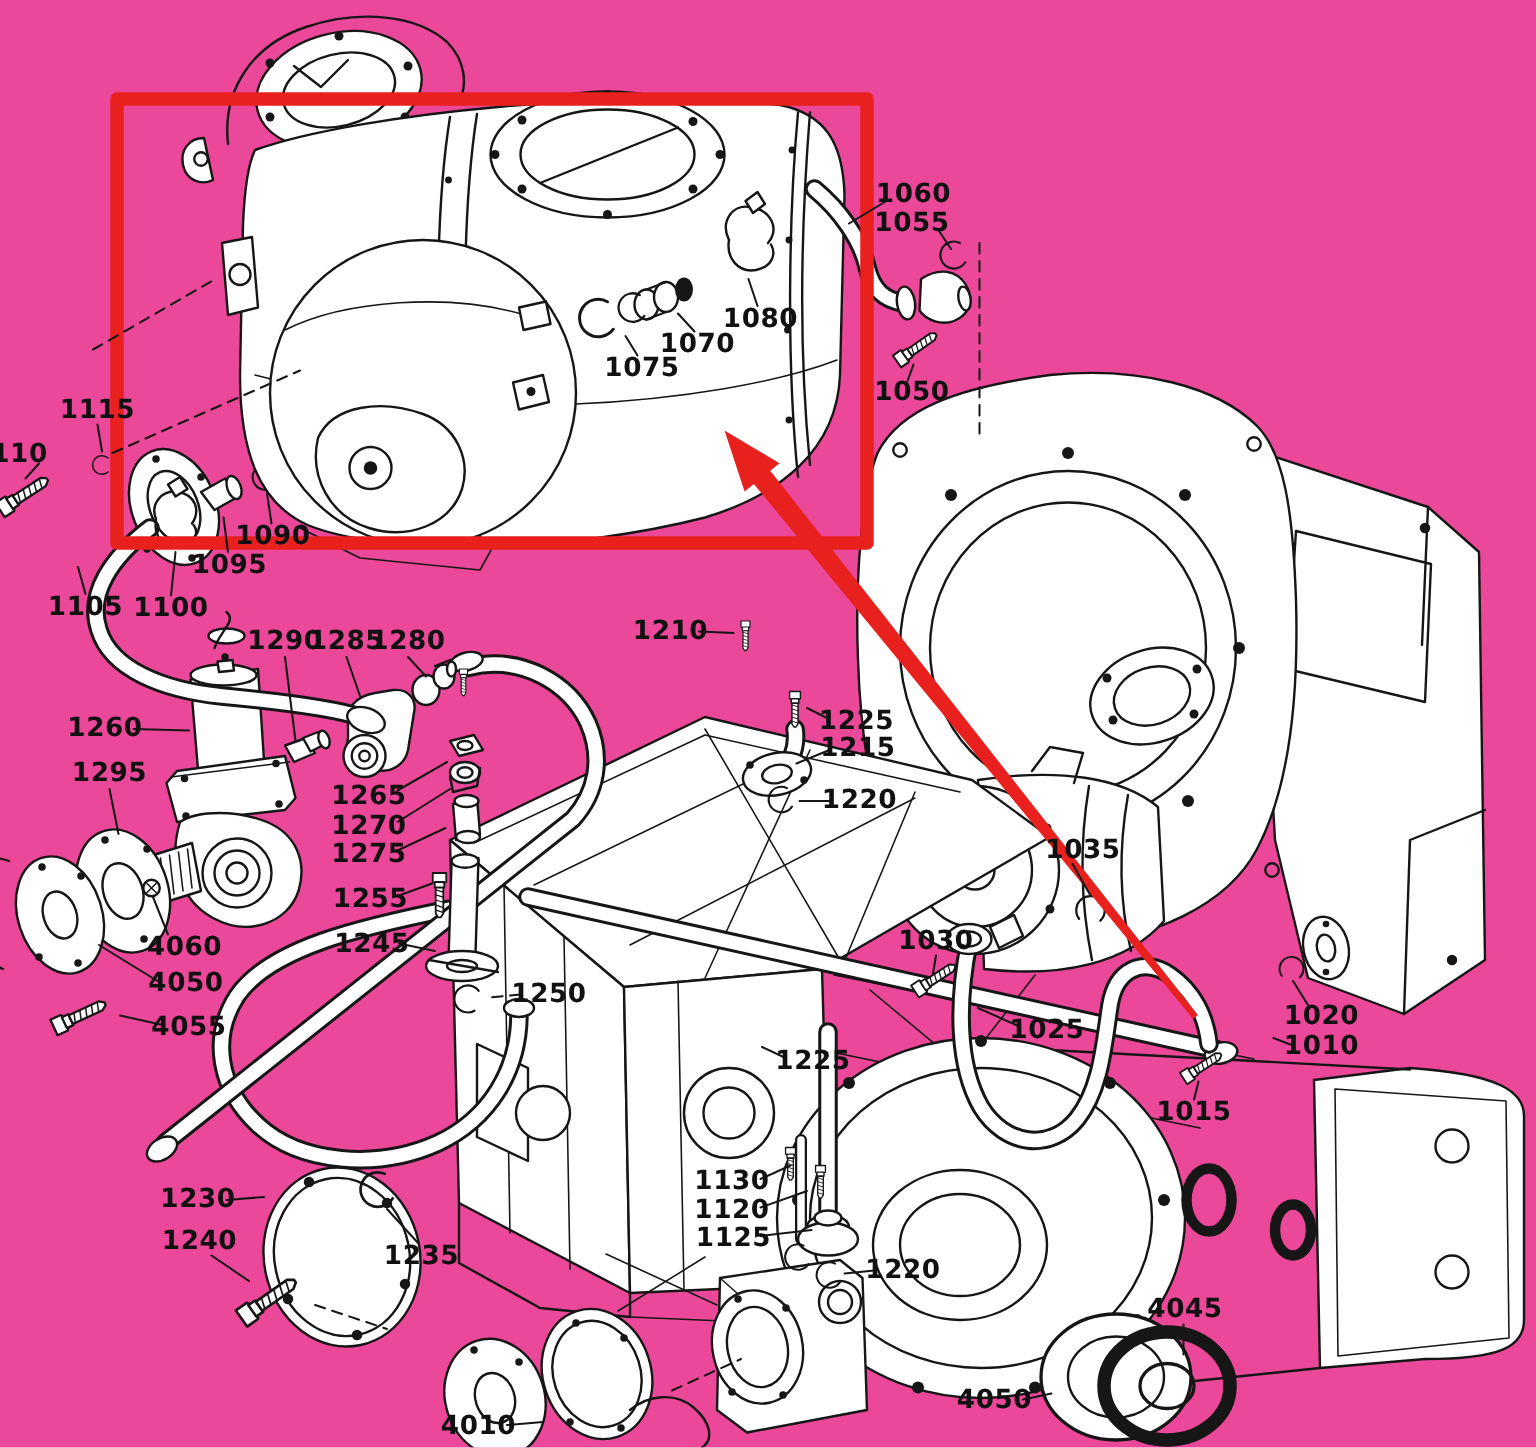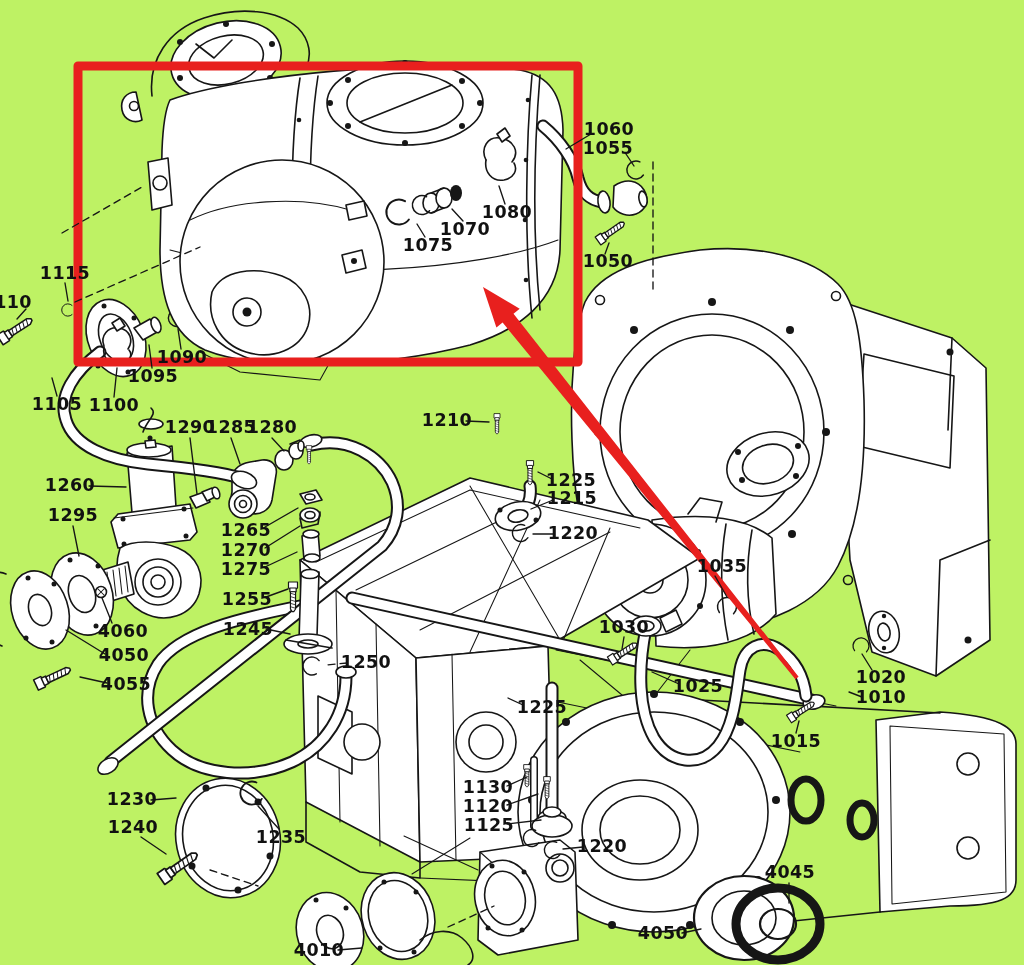--- a/index.html
+++ b/index.html
@@ -1,16 +1,16 @@
 <!DOCTYPE html>
 <html><head>
 <meta charset="utf-8">
 <style>
   html,body{margin:0;padding:0;background:#fff;width:1024px;height:965px;overflow:hidden}
-  #stage{position:relative;width:1024px;height:965px;background:#bef264}
+  #stage{position:relative;width:1024px;height:965px;background:#ec4899}
   svg{display:block}
   #diagram *:not(text){stroke:#161616;stroke-width:1.6;fill:none;stroke-linejoin:round;stroke-linecap:round}
   #diagram .wf{fill:#ffffff}
   #diagram .dot{fill:#161616;stroke:none}
   #diagram .thin{stroke-width:1.05}
   #diagram .th2{stroke-width:2.2}
   #diagram .pw{stroke-width:13}
   #diagram .pi{stroke:#ffffff;stroke-width:9}
   #diagram .pw2{stroke-width:8}
   #diagram .pi2{stroke:#ffffff;stroke-width:5}

